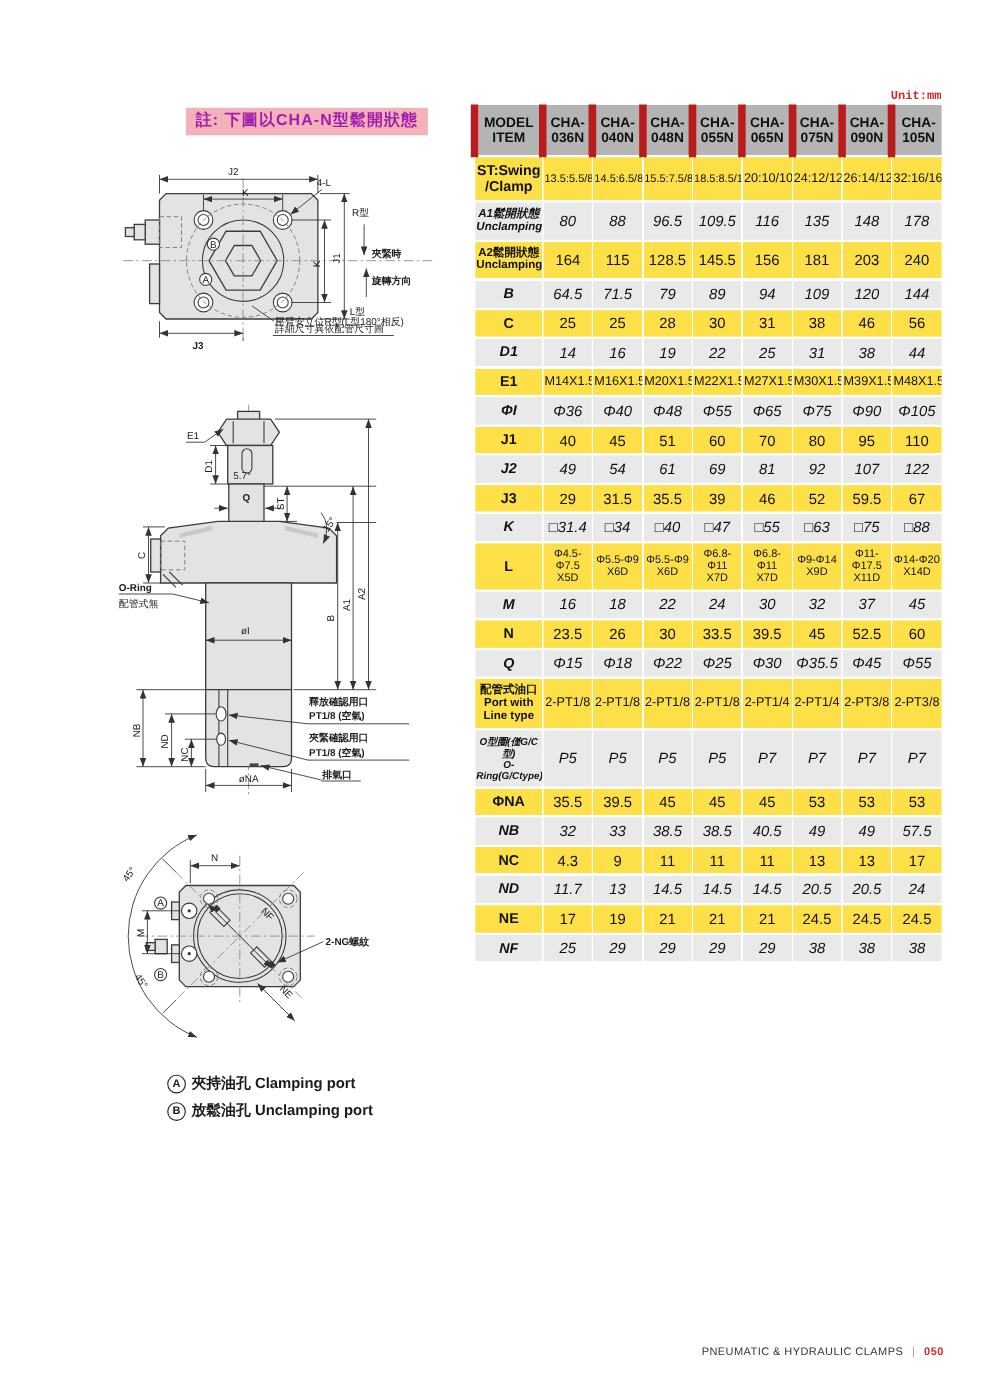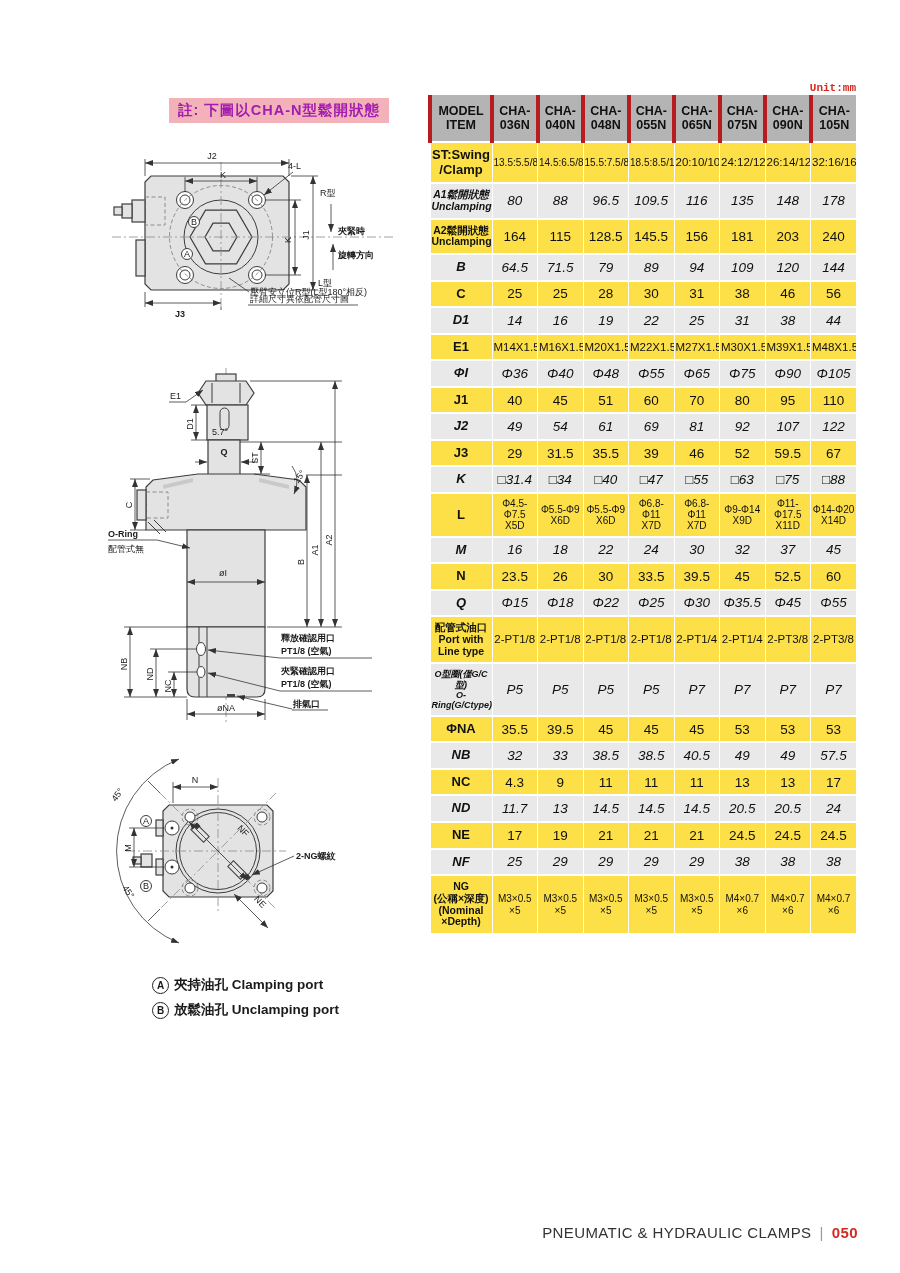--- a/index.html
+++ b/index.html
@@ -11,37 +11,37 @@
   .unit{position:absolute;top:82px;right:44px;color:var(--accent-red);
         font-size:11px;font-weight:bold;font-family:Liberation Mono, monospace;}
   .note{position:absolute;left:137px;top:98px;background:var(--note-pink);color:#a21caf;
         font-weight:bold;font-size:14.5px;line-height:1;padding:5px 9px;letter-spacing:1px;margin-left:32px;}
   
   table.spec{position:absolute;left:428px;top:95px;width:428px;border-collapse:collapse;
              table-layout:fixed;}
   .spec th,.spec td{text-align:center;vertical-align:middle;white-space:pre-line;
              padding:4px 1px;line-height:1.12;overflow:hidden;}
   .spec thead th{background:var(--header-gray);font-size:12.5px;font-weight:bold;color:#101010;
-             height:38px;border-left:4px solid #b91c1c;}
+             height:38px;border-left:7px solid #b91c1c;}
   .spec tbody tr{background:#fde047;}
   .spec tbody tr.alt{background:var(--row-alt);font-style:italic;}
   .spec tbody th,.spec tbody td{border-top:2px solid #fff;border-left:1px solid rgba(255,255,255,.9);}
   .spec tbody th{font-weight:bold;font-size:13px;padding:5px 1px;}
   .spec td{font-size:13.5px;color:#101010;}
   .vmd{font-size:11.5px !important;}
   .vsm{font-size:10px  !important;margin-left:10px;}
   .lsm{font-size:10.5px !important;}
   .lxs{font-size:9px  !important;margin-top:24px;}
   
   .legend{position:absolute;left:152px;top:976px;color:#1a1a1a;}
   .legend .lrow{display:flex;align-items:center;margin-bottom:7px;font-size:13.5px;font-weight:600;}
   .badge{display:inline-flex;width:15px;height:15px;border:1.3px solid #222;border-radius:50%;
          align-items:center;justify-content:center;font-size:10px;font-weight:bold;margin-right:5px;
          flex:0 0 auto;}
-  .footer{position:absolute;top:1224px;right:42px;font-size:15px;color:#333;letter-spacing:.4px;}
+  .footer{position:absolute;top:1224px;right:42px;font-size:10px;color:#333;letter-spacing:.4px;}
   .footer .dv{color:#999;margin:0 8px;}
   .footer .pg{color:var(--accent-red);font-weight:bold;}
   
   svg.dg{position:absolute;}
   svg text{font-family:"Liberation Sans","DejaVu Sans",sans-serif;fill:#1b1b1b;font-size:9px;}
   svg text.b{font-weight:bold;}
   .obj{stroke:#3d3d3d;stroke-width:1.2;fill:#e3e3e3;}
   .obj2{stroke:#3d3d3d;stroke-width:1;fill:none;}
   .objw{stroke:#3d3d3d;stroke-width:1;fill:#fff;}
   .dim{stroke:#333;stroke-width:0.8;fill:none;}
@@ -586,42 +586,20 @@
           <th class="rowlabel">NF</th>
           <td>25</td>
           <td>29</td>
           <td>29</td>
           <td>29</td>
           <td>29</td>
           <td>38</td>
           <td>38</td>
           <td>38</td>
         </tr>
-        <tr>
-          <th class="rowlabel lsm">NG
-(公稱×深度)
-(Nominal
-×Depth)</th>
-          <td class="vsm">M3×0.5
-×5</td>
-          <td class="vsm">M3×0.5
-×5</td>
-          <td class="vsm">M3×0.5
-×5</td>
-          <td class="vsm">M3×0.5
-×5</td>
-          <td class="vsm">M3×0.5
-×5</td>
-          <td class="vsm">M4×0.7
-×6</td>
-          <td class="vsm">M4×0.7
-×6</td>
-          <td class="vsm">M4×0.7
-×6</td>
-        </tr>
       </tbody>
   </table>
 
   <div class="legend">
     <div class="lrow">
       <span class="badge">A</span>
       <span>夾持油孔 Clamping port</span>
     </div>
     <div class="lrow">
       <span class="badge">B</span>

